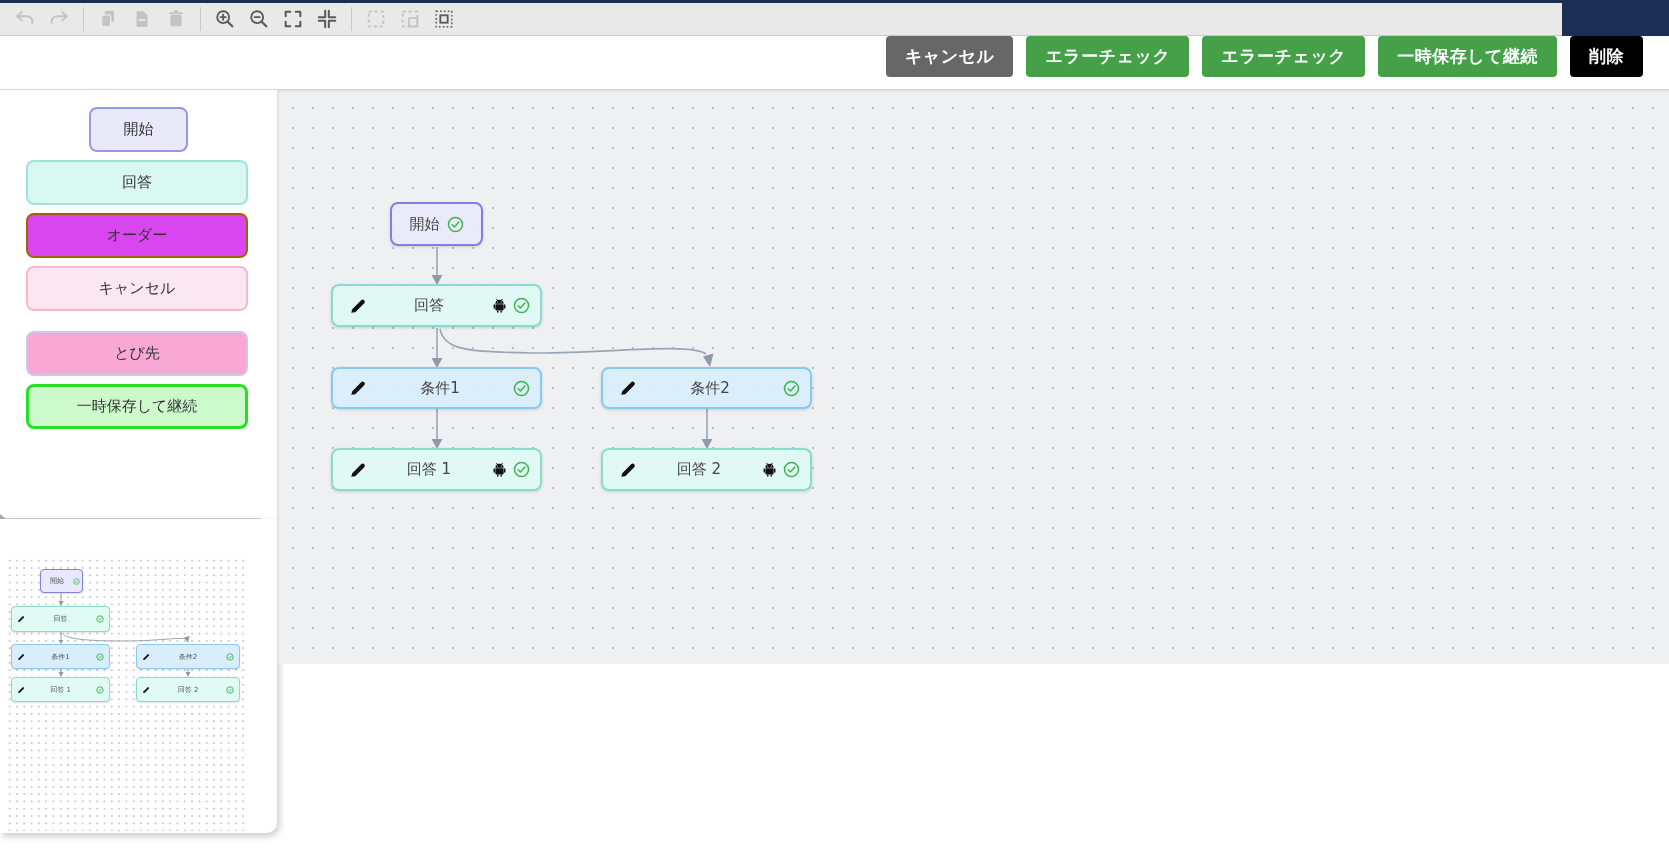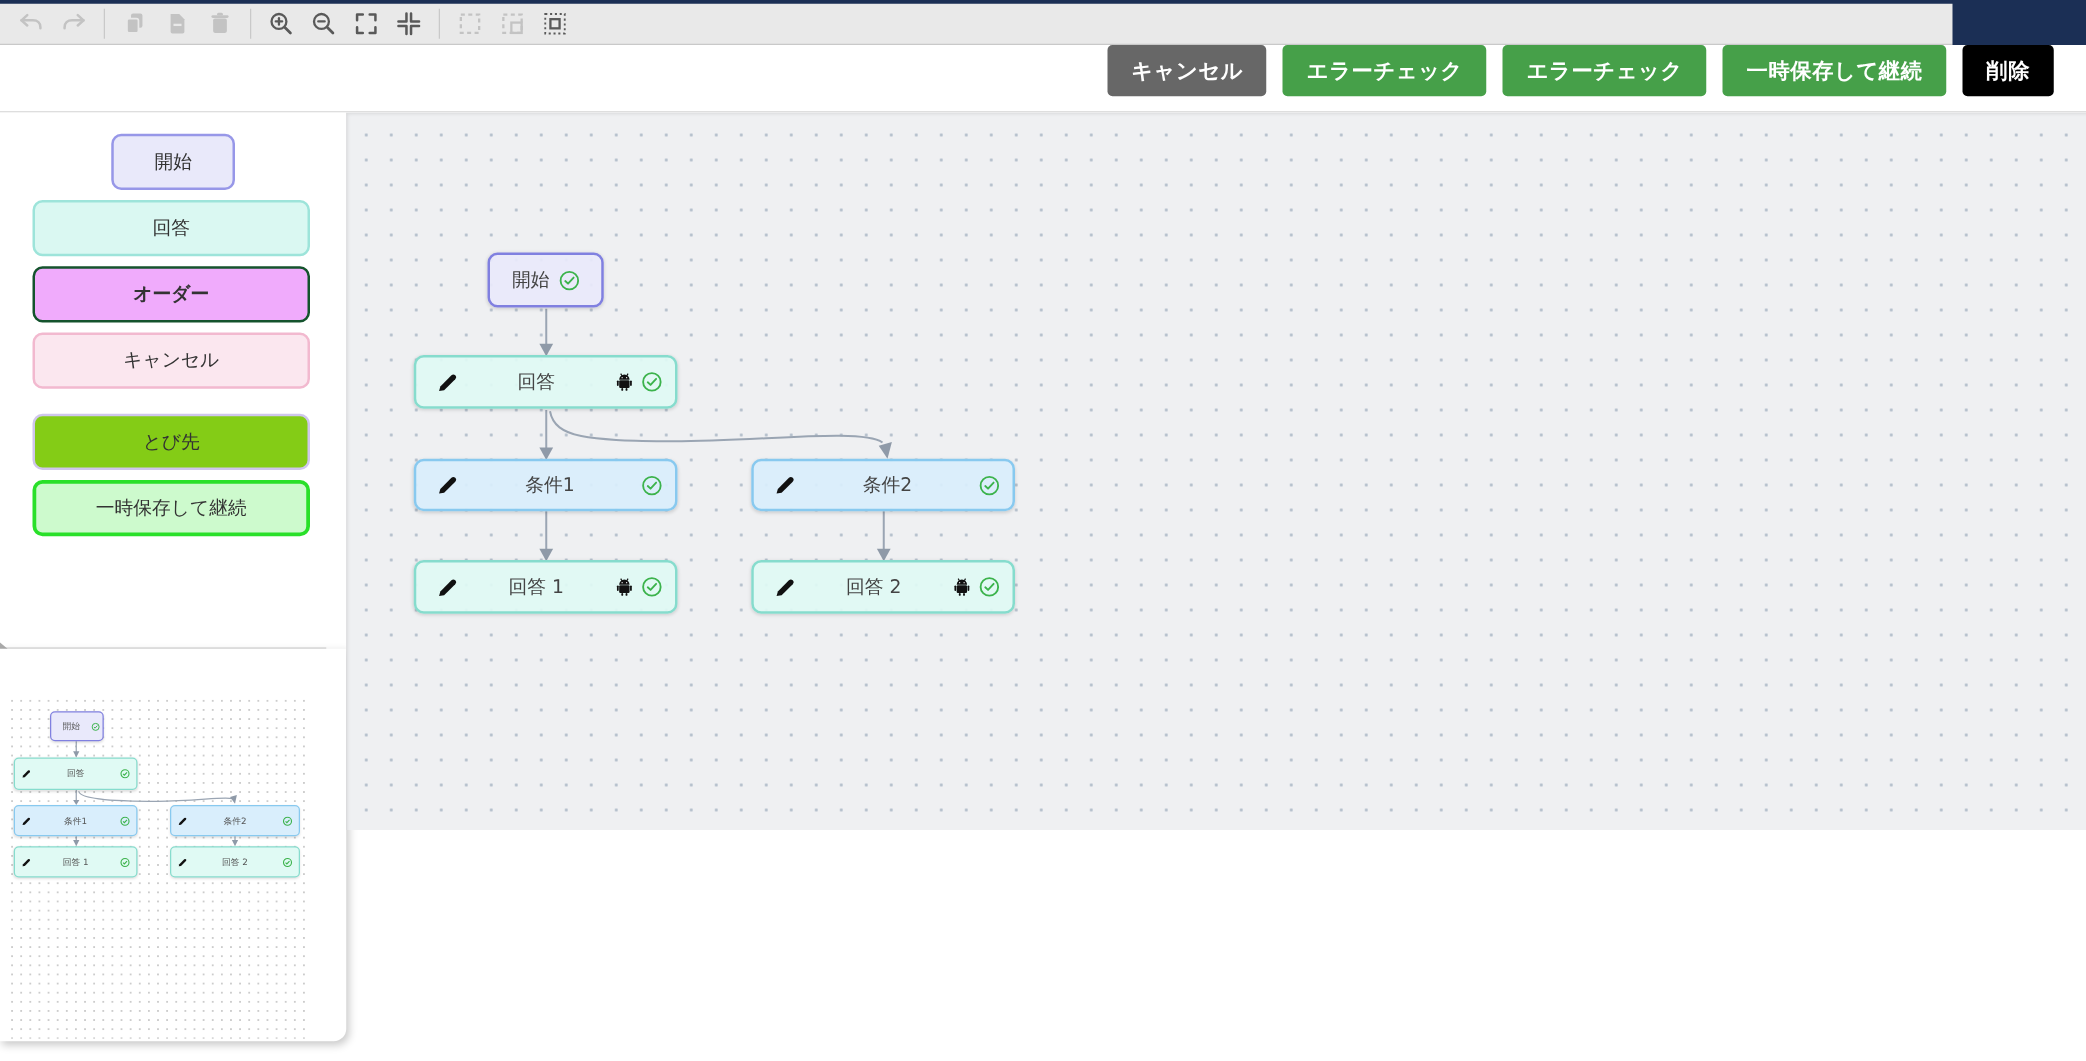--- a/index.html
+++ b/index.html
@@ -49,23 +49,23 @@
   
   .palette { padding-top:17px; }
   .palette-item {
     height:45px; margin:0 29px 8px 26px; border-radius:8px;
     display:flex; align-items:center; justify-content:center;
     font-size:15px; color:#333; cursor:grab;
   }
   .palette-item.p-start  { width:99px; margin:0 auto 8px auto; background:#e9e9fa; border:2px solid #9797e8; }
   .palette-item.p-cond   { background:#d6ecfa; border:2px solid #8ec9ec; }
   .palette-item.p-ans    { background:#daf8f2; border:2px solid #9de4da; }
-  .palette-item.p-order  { background:#f0abfc; border:2px solid #14532d;font-weight:bold; }
+  .palette-item.p-order  { background:#d946ef; border:2px solid #a16207; }
   .palette-item.p-jumpto { background:#fbe7ef; border:2px solid #f2b9cf; }
-  .palette-item.p-jump   { background:#84cc16; border:2px solid #cfc6ec;margin-top:20px; }
+  .palette-item.p-jump   { background:#f9a8d4; border:2px solid #cfc6ec;margin-top:20px; }
   .palette-item.p-error  { background:#cdfacd; border:3px solid #29e029; }
 
   .side-divider { position:absolute; left:0; top:428px; width:261px; height:1px; background:#cfcfcf; }
   .resize-handle {
     position:absolute; left:0; top:424px; width:0; height:0;
     border-top:5px solid transparent; border-bottom:5px solid transparent; border-left:6px solid #aaa;
   }
 
   
   .minimap {

